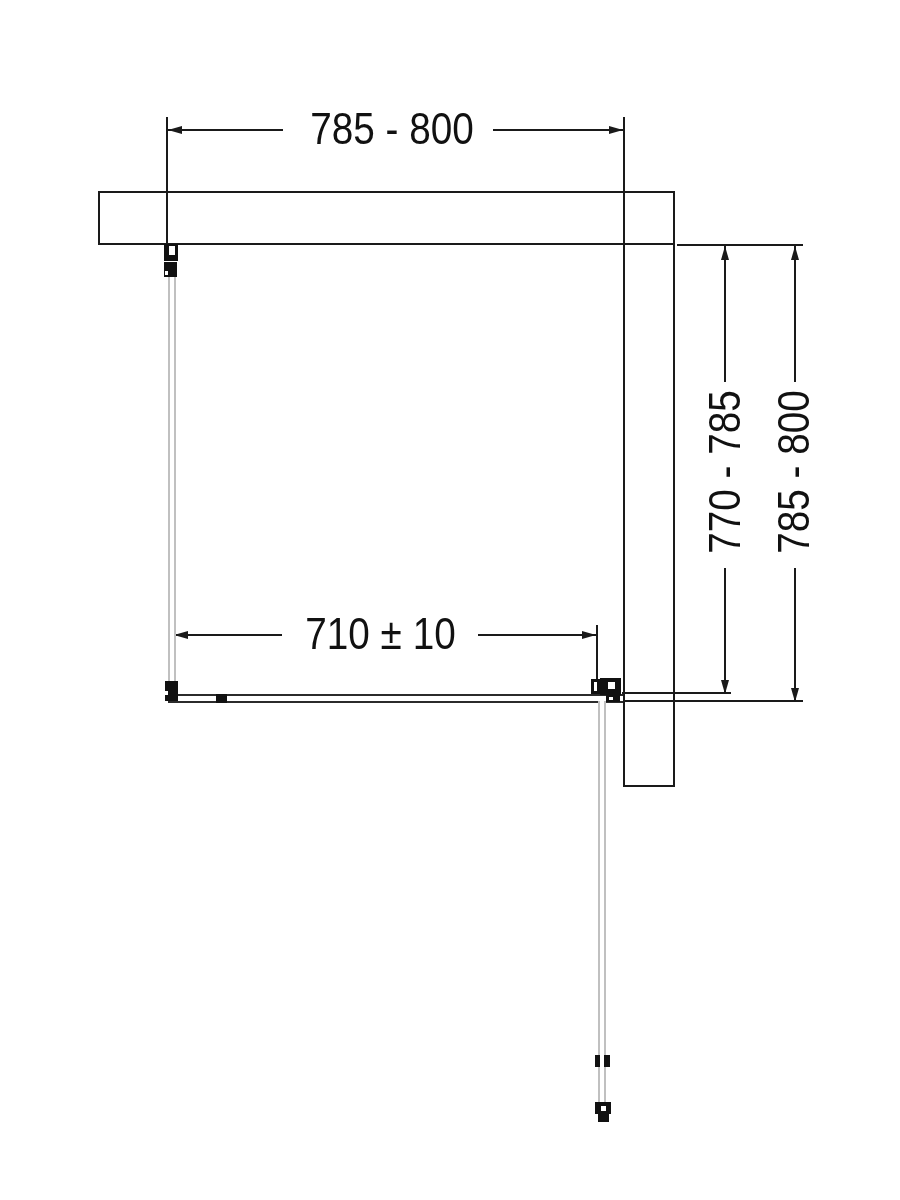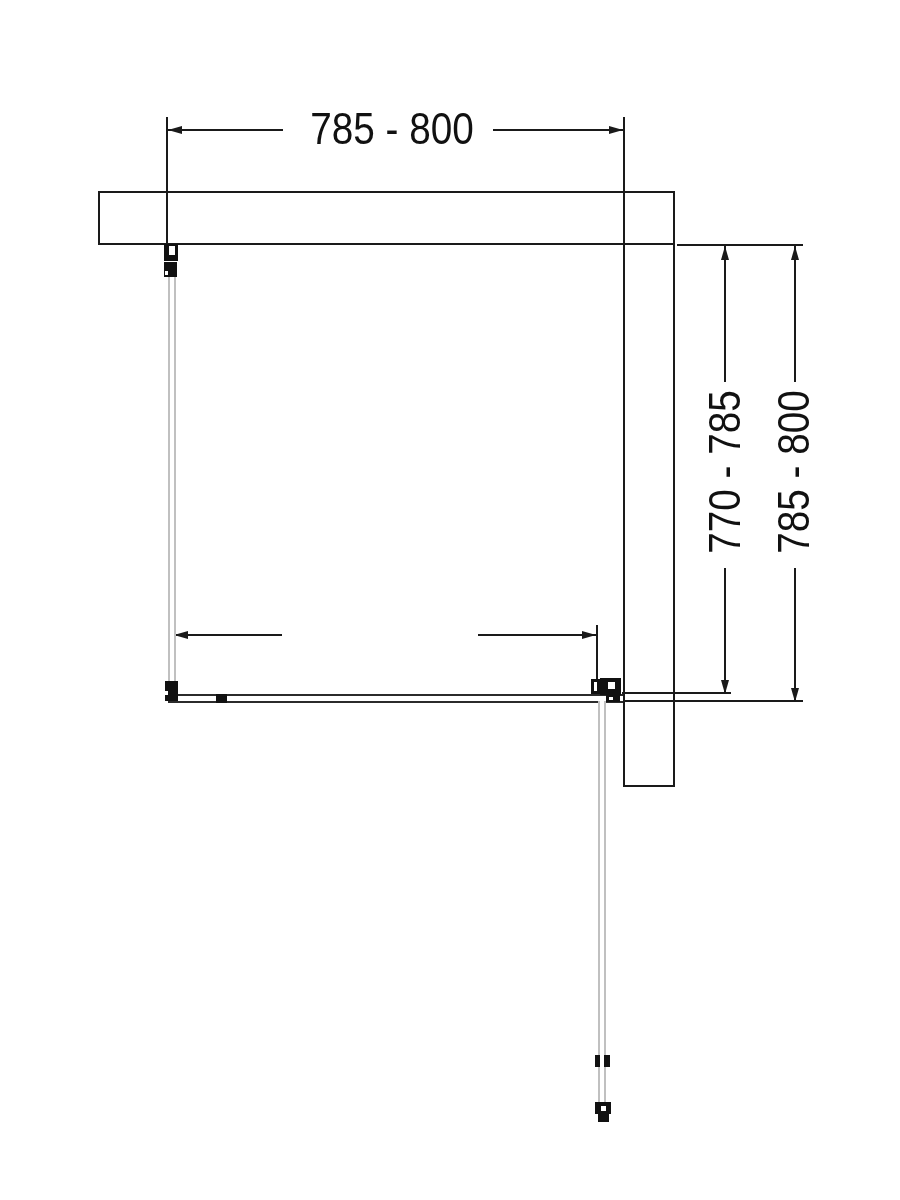--- a/index.html
+++ b/index.html
@@ -75,20 +75,23 @@
   <div class="arr arr-l" style="left:168px; top:126px;"></div>
   <div class="arr arr-r" style="left:609px; top:126px;"></div>
   <div class="lbl" style="left:232px; top:99px;">
     <span>785 - 800</span>
   </div>
 
   <div class="ln" style="left:174px; top:634px; width:108px; height:2px;"></div>
   <div class="ln" style="left:478px; top:634px; width:118px; height:2px;"></div>
   <div class="arr arr-l" style="left:174px; top:631px;"></div>
   <div class="arr arr-r" style="left:582px; top:631px;"></div>
+  <div class="lbl" style="left:220px; top:604px;">
+    <span>710 ± 10</span>
+  </div>
 
   <div class="ln" style="left:724px; top:246px; width:2px; height:136px;"></div>
   <div class="ln" style="left:724px; top:568px; width:2px; height:125px;"></div>
   <div class="arr arr-u" style="left:721px; top:246px;"></div>
   <div class="arr arr-d" style="left:721px; top:680px;"></div>
   <div class="lbl rot" style="left:565px; top:442px;">
     <span>770 - 785</span>
   </div>
 
   <div class="ln" style="left:794px; top:246px; width:2px; height:136px;"></div>

